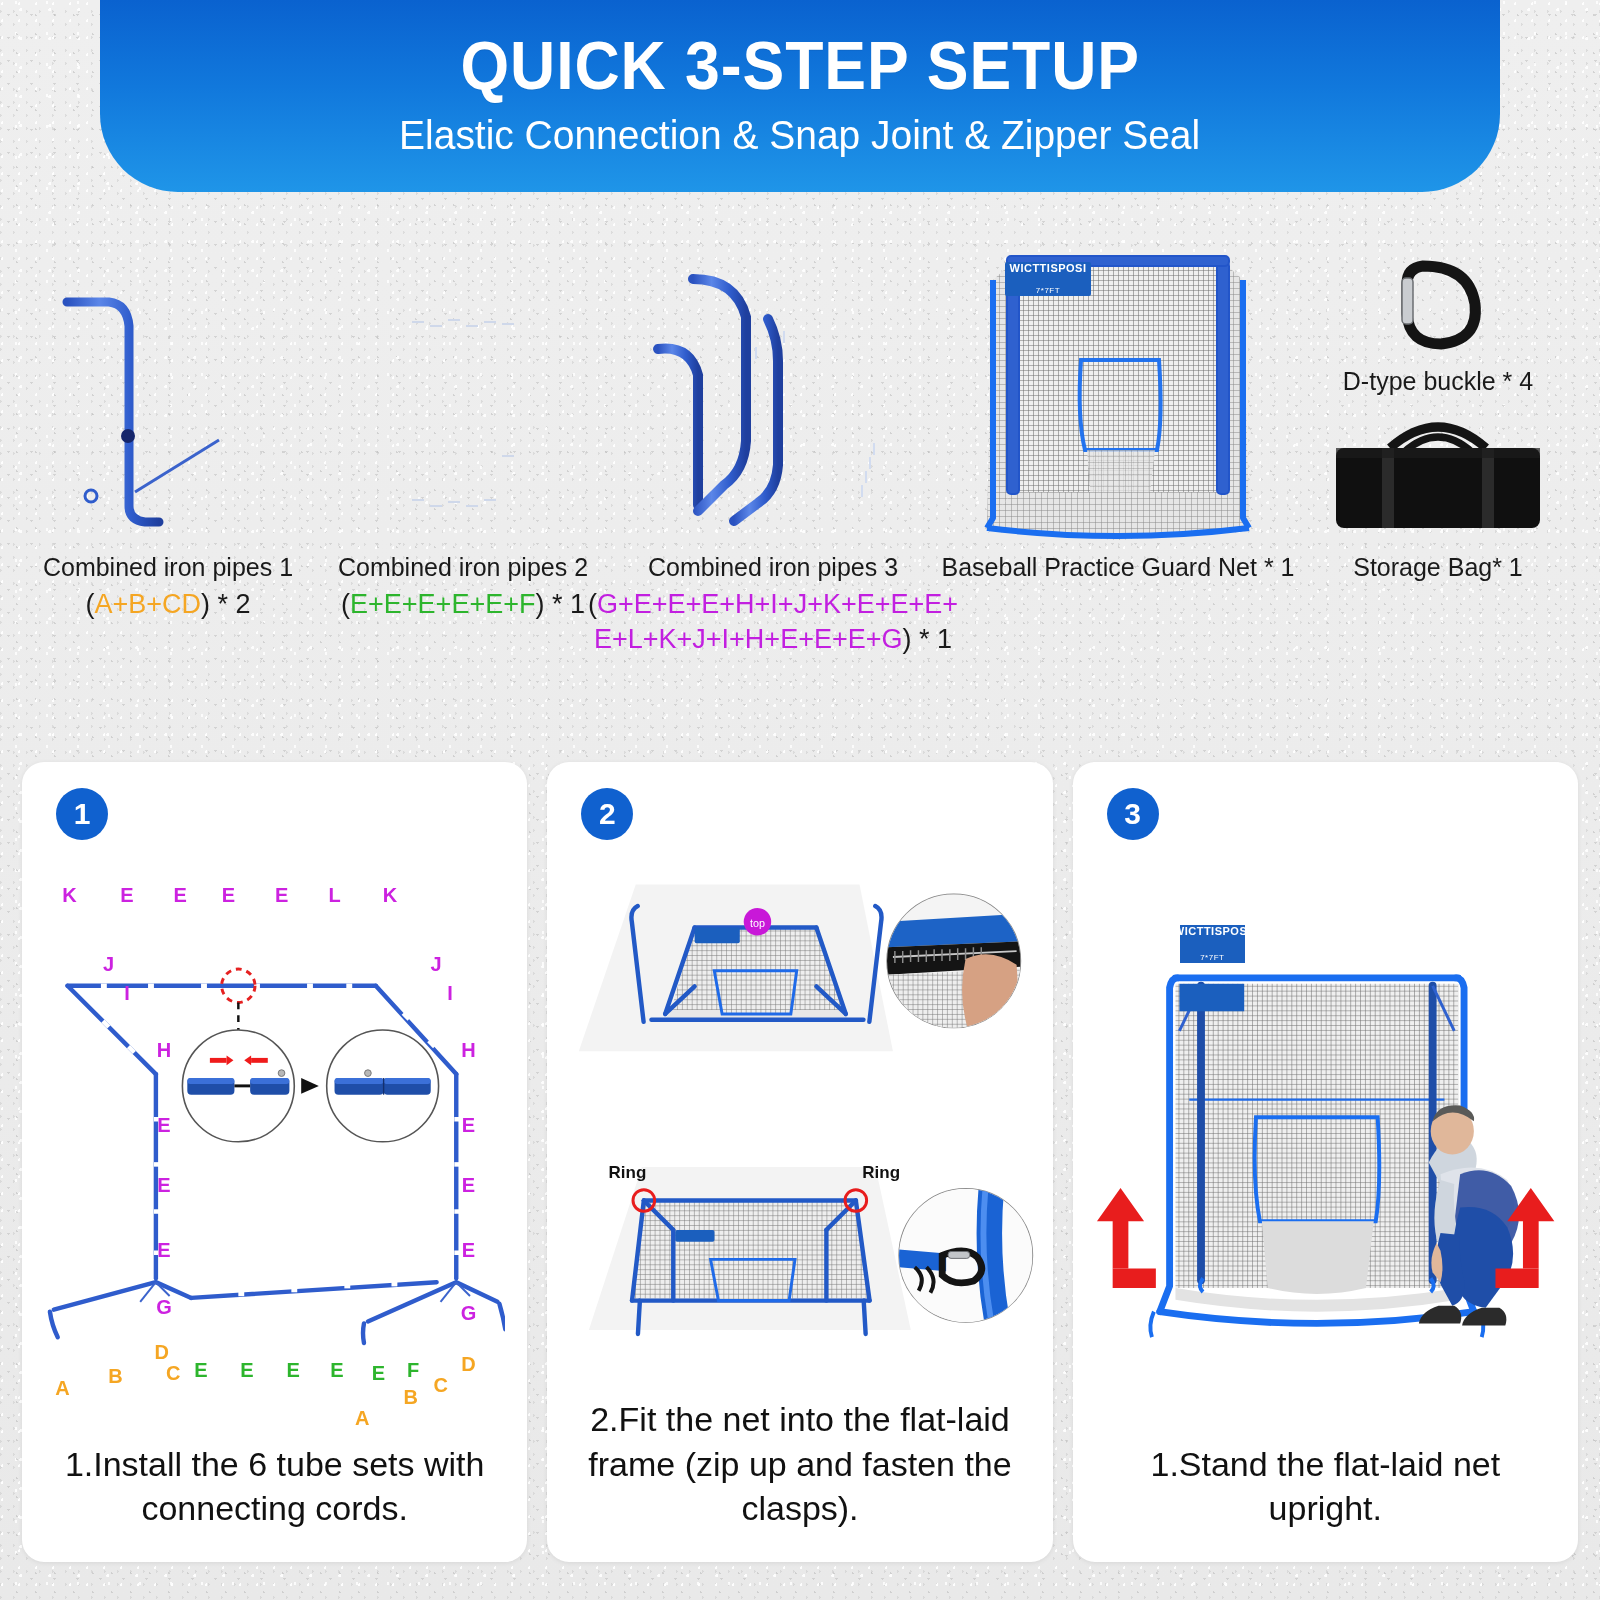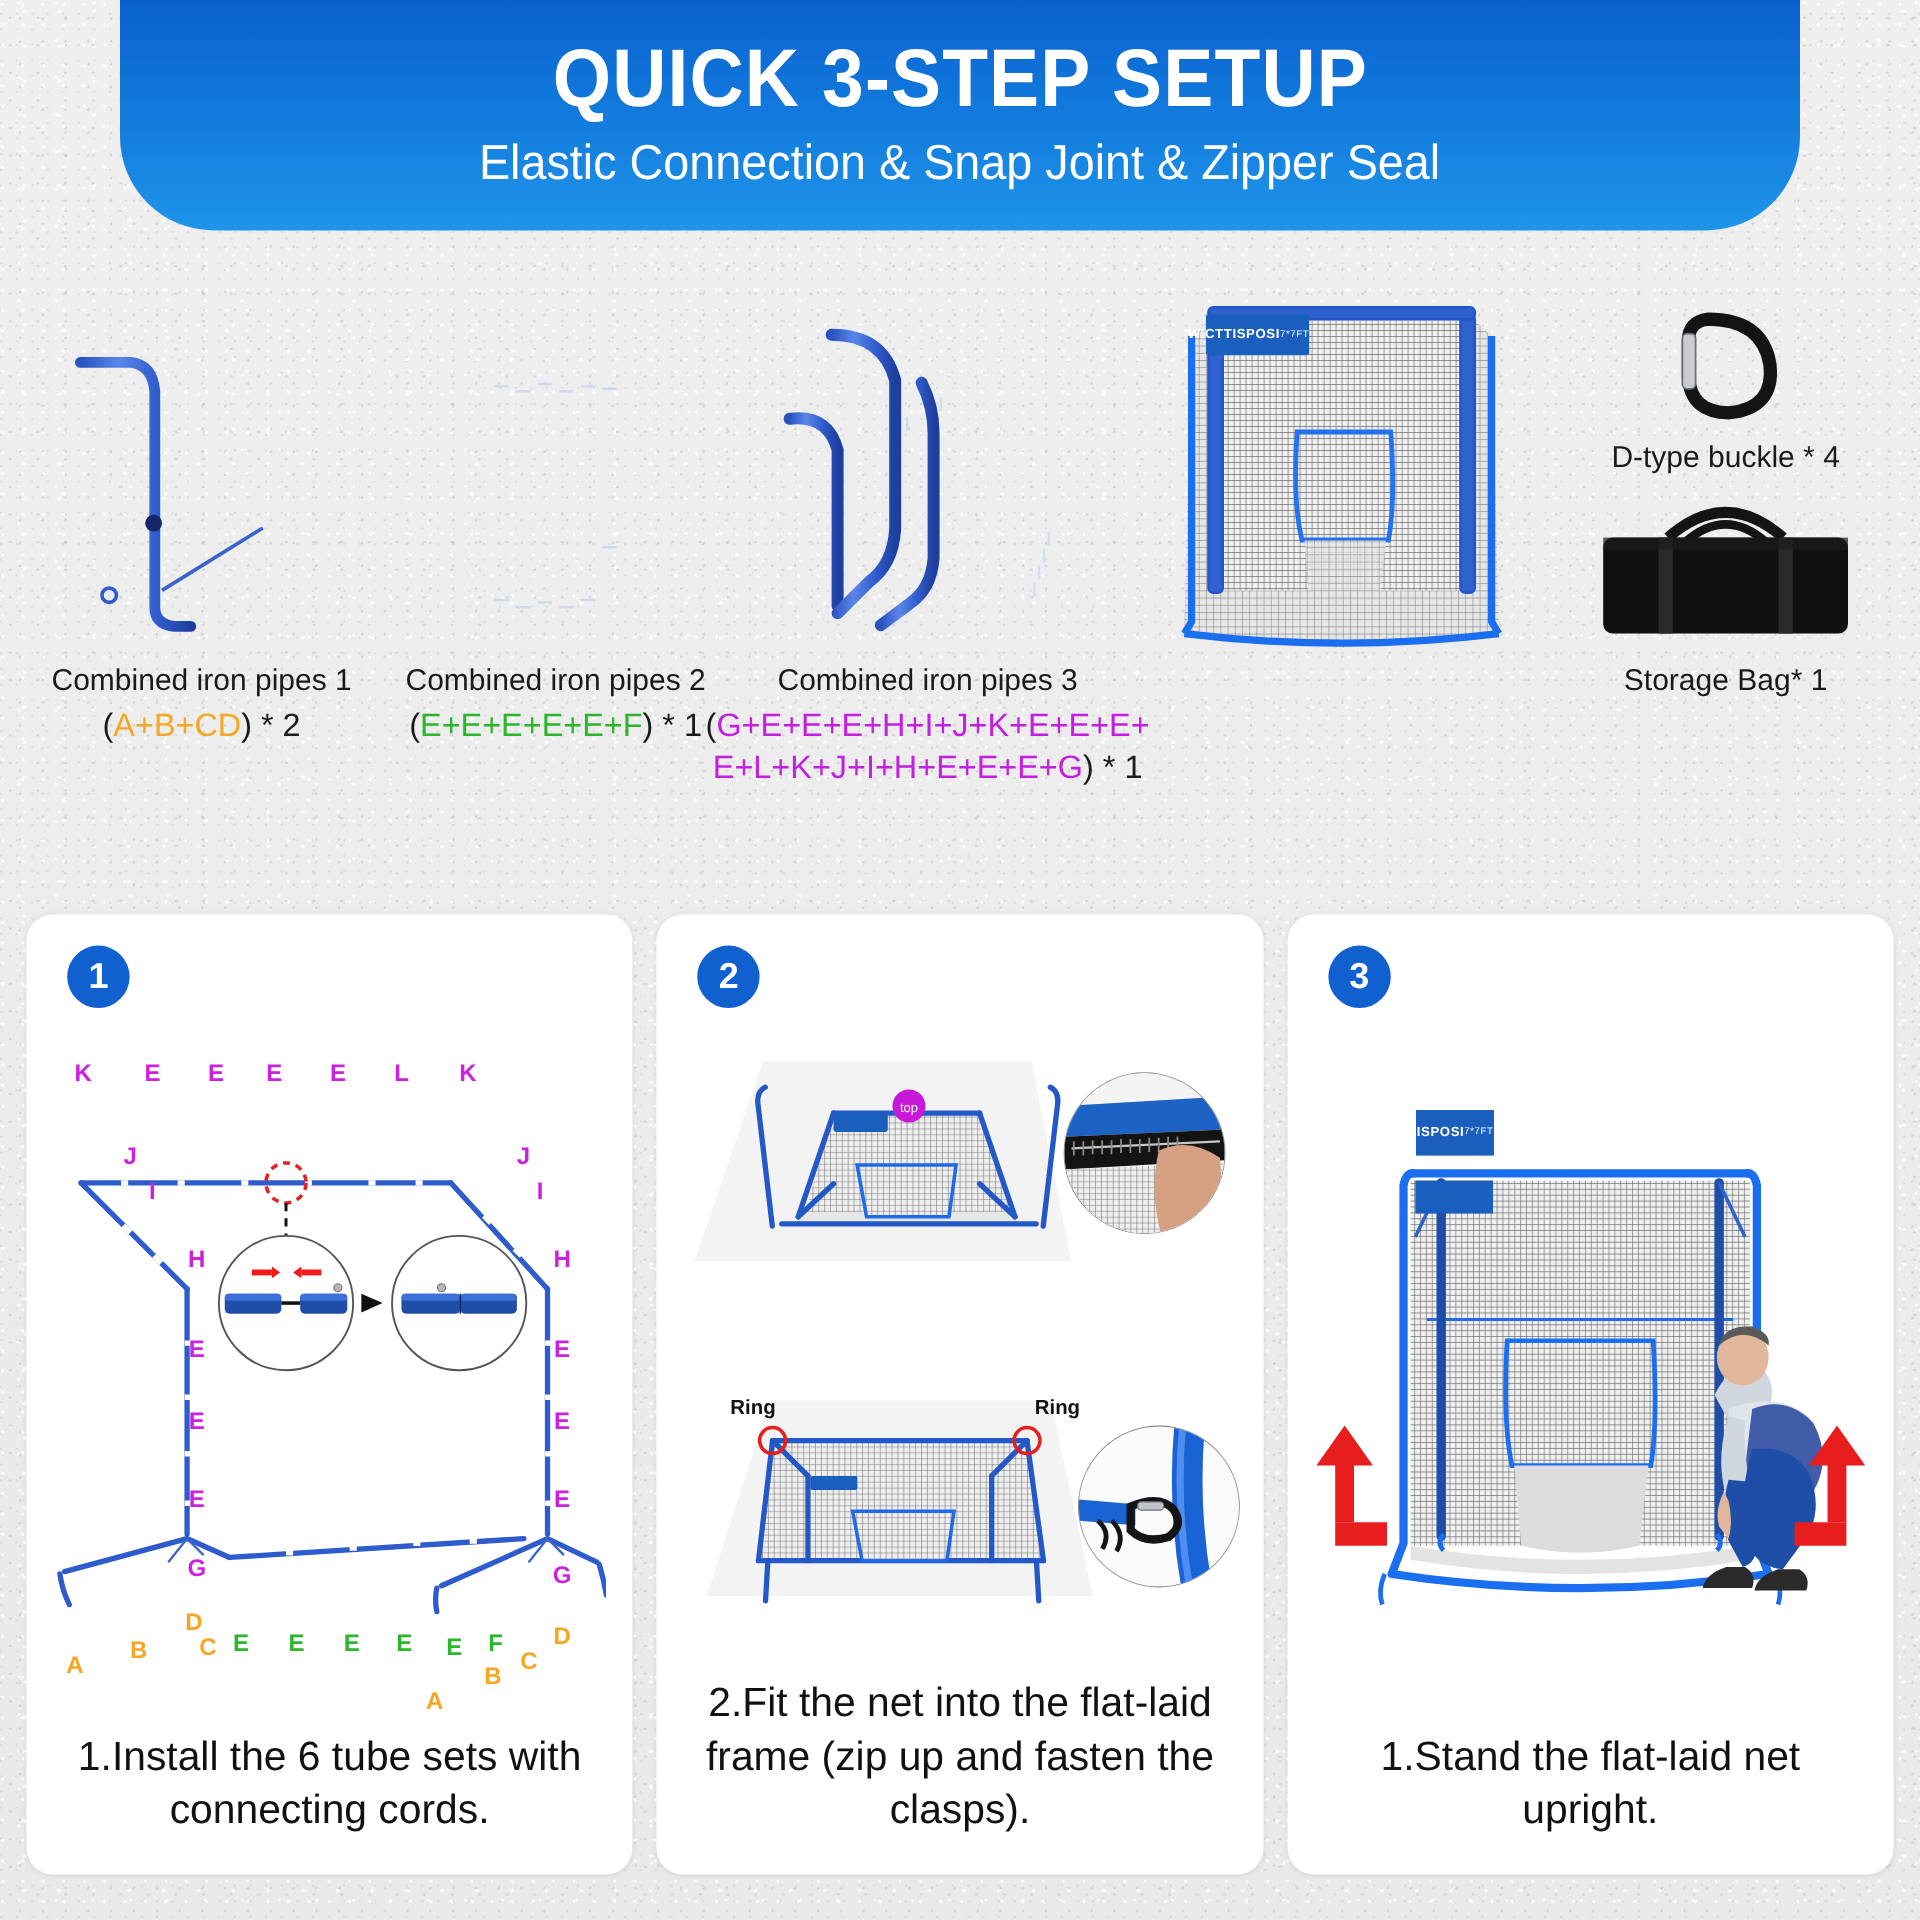--- a/index.html
+++ b/index.html
@@ -157,23 +157,23 @@
     font-weight: 700;
     color: #111;
     transform: translate(-50%, -50%);
   }
 
   .brandtag {
     position: absolute;
     background: #1b5fbe;
     color: #fff;
     display: flex;
-    flex-direction: row;
+    flex-direction: column;
     align-items: center;
-    justify-content: flex-end;
+    justify-content: space-between;
     line-height: 1.1;
   }
   .brandtag .b1 { font-size: 11px; letter-spacing: .5px; font-weight: 700; }
   .brandtag .b2 { font-size: 8px; letter-spacing: .5px; }
 </style>
 </head>
 <body>
 
 <div class="header">
   <div class="header-title">QUICK 3-STEP SETUP</div>
@@ -337,20 +337,21 @@
           <rect x="44" y="22" width="12" height="232" rx="4"></rect>
           <rect x="254" y="22" width="12" height="232" rx="4"></rect>
           <rect x="44" y="16" width="222" height="10" rx="4"></rect>
         </g>
       </svg>
       <div class="brandtag" style="left:42px; top:22px; width:86px; height:34px; border-radius:2px;">
         <span class="b1">WICTTISPOSI</span>
         <span class="b2">7*7FT</span>
       </div>
     </div>
+    <div class="part-label">Baseball Practice Guard Net * 1</div>
   </div>
 
   <div class="part" style="width:280px;">
     <div class="part-art" style="flex-direction:column; align-items:center; height:300px; justify-content:center;">
       <svg class="pipe-svg" width="110" height="110" viewBox="0 0 110 110">
         <path d="M40 18 Q86 18 92 56 Q96 92 58 96 Q26 96 24 66 L24 36 Q24 20 40 18 Z" fill="none" stroke="#141414" stroke-width="11" stroke-linecap="round"></path>
         <rect x="19" y="30" width="11" height="46" rx="4" fill="#c9ccd0" stroke="#6b6e72" stroke-width="1.5"></rect>
       </svg>
       <div class="part-label" style="margin-top:8px;">D-type buckle * 4</div>
       <svg class="pipe-svg" style="margin-top:14px;" width="220" height="120" viewBox="0 0 220 120">

